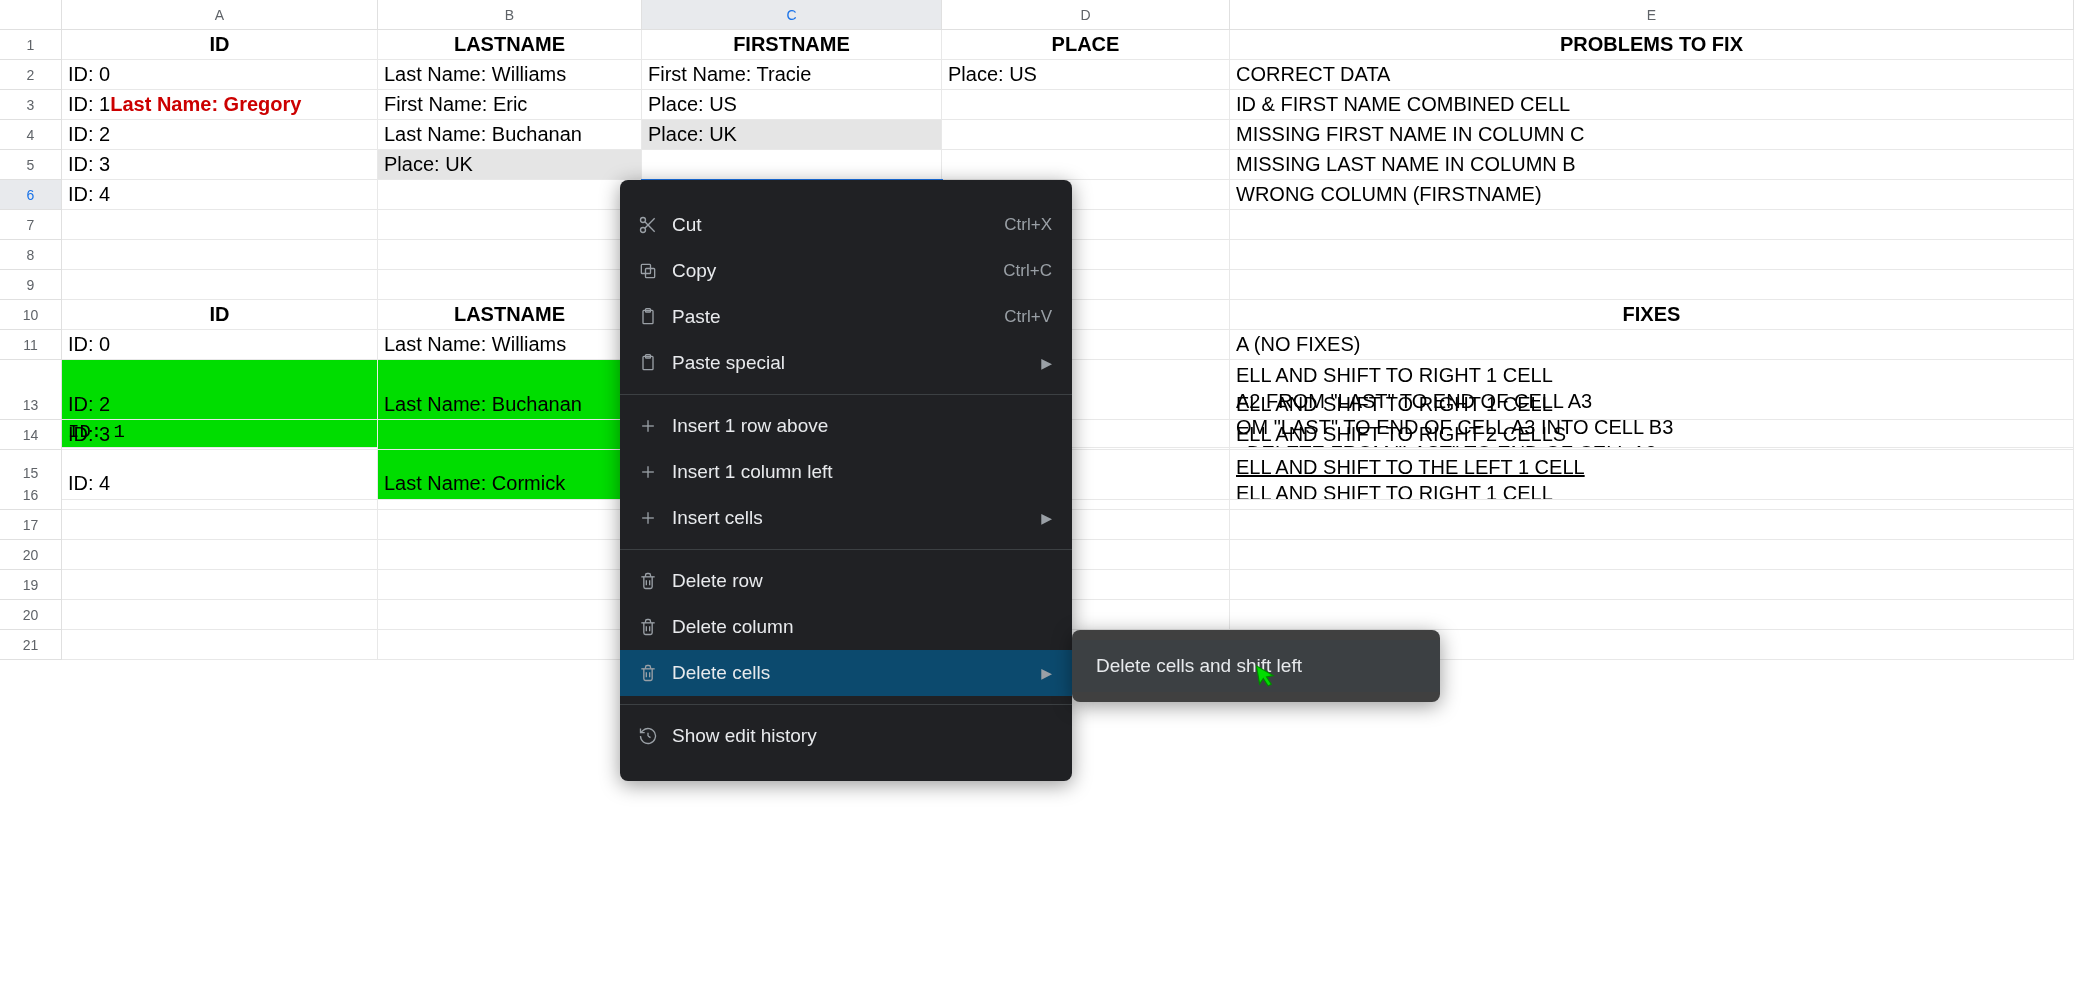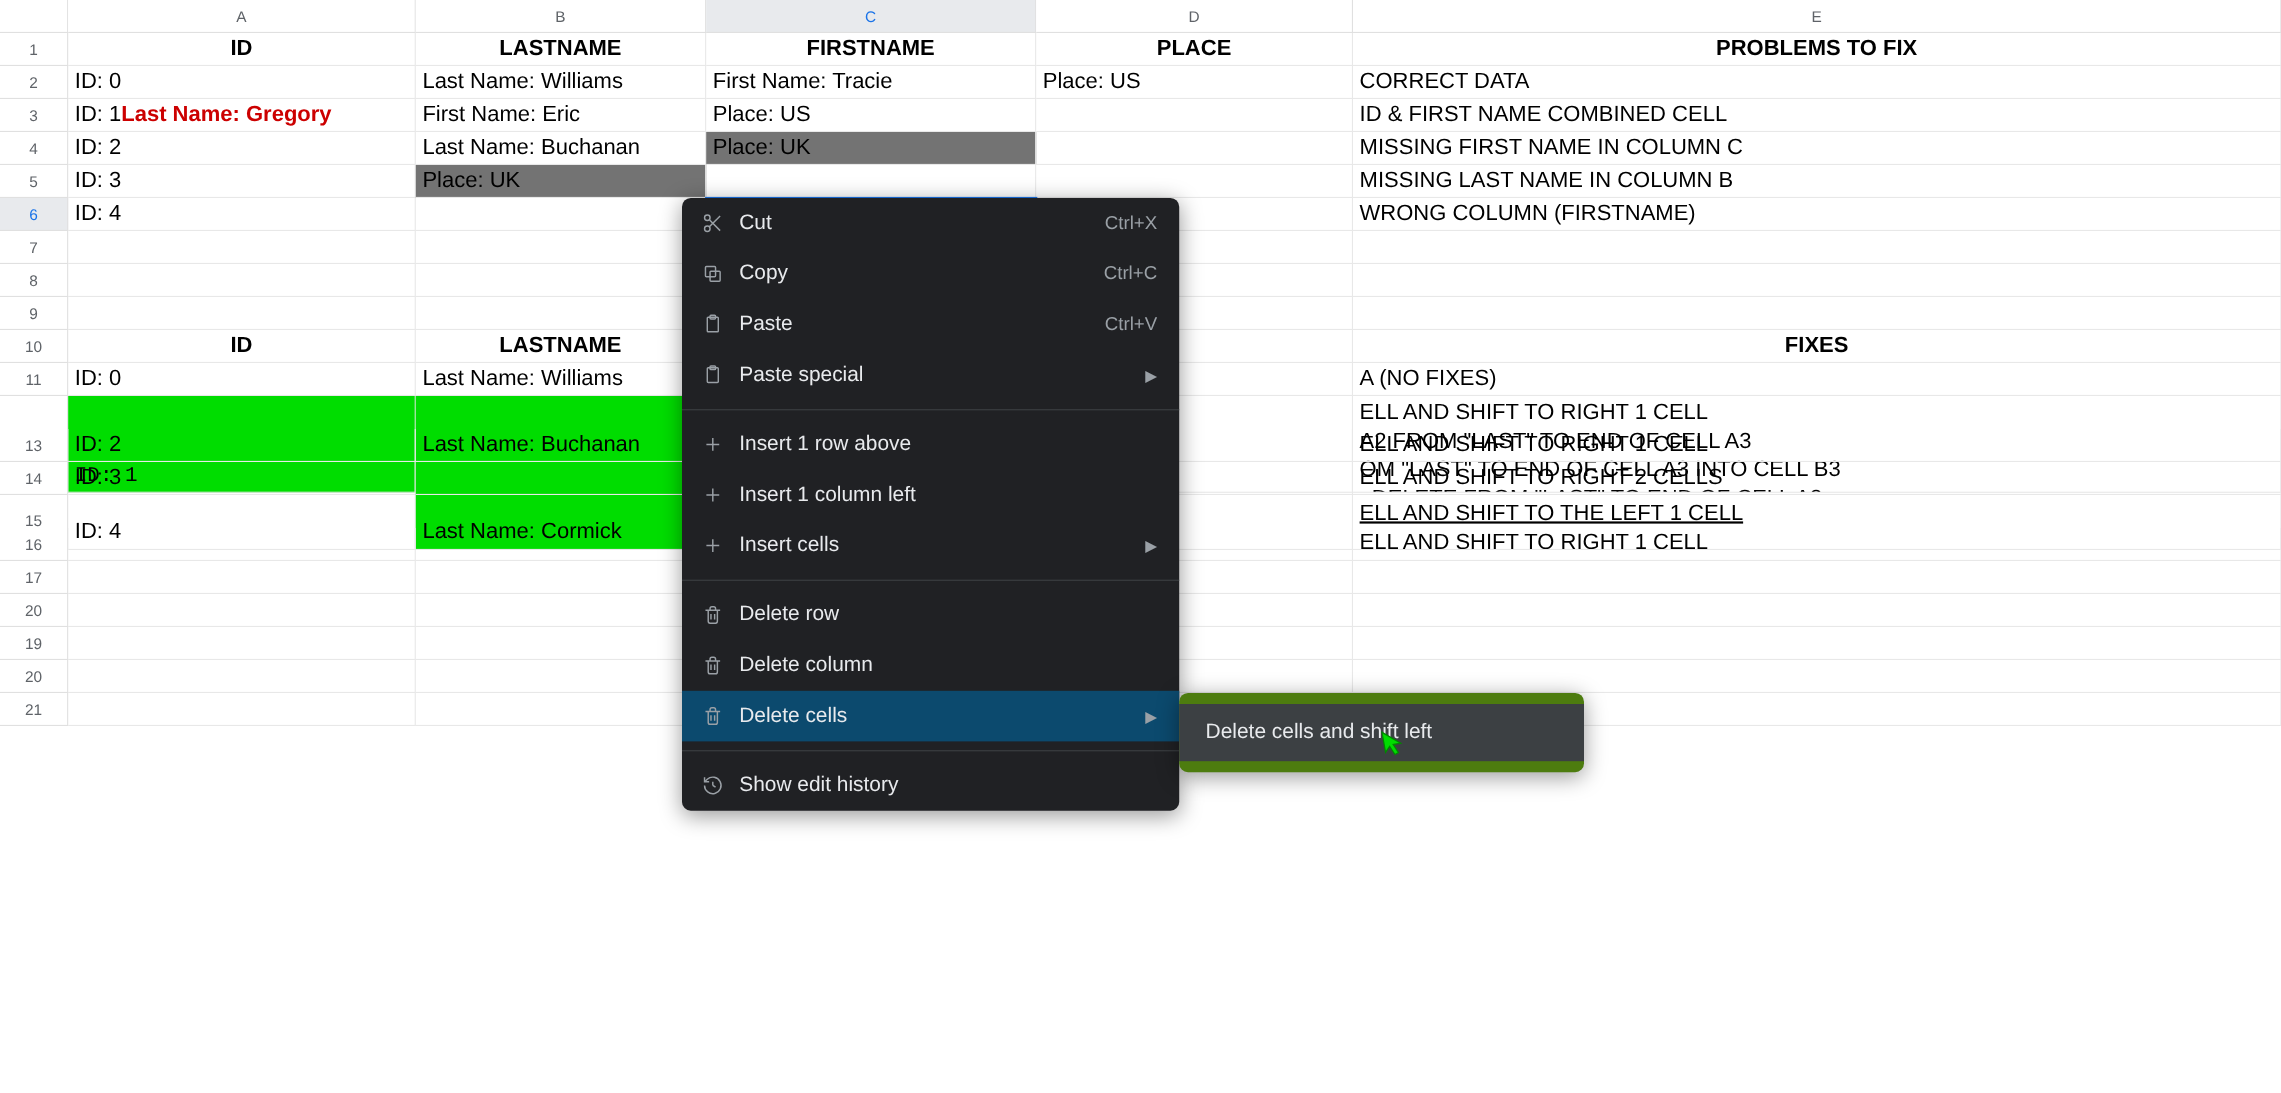--- a/index.html
+++ b/index.html
@@ -41,41 +41,41 @@
     border-left: none;
     padding: 4px 6px;
     display: flex;
     align-items: center;
     font-size: 20px;
     overflow: hidden;
     white-space: nowrap;
   }
   .cell.bold { font-weight: bold; justify-content:center; }
   .cell.redtext .redpart { color: #cc0000; font-weight: bold; }
-  .cell.redbg { background: #737373; color:#000; }
+  .cell.redbg { background: #e5e5e5; color:#000; }
   .cell.greenbg { background: #00dd00; }
   .cell.mono { font-family: "Courier New", monospace; font-size:19px;}
   .hdr.col.sel { background:#e8eaed; color:#1a73e8; font-weight:500;}
   .hdr.row.sel { background:#e8eaed; color:#1a73e8;}
   .cell.activesel {
     outline: 2px solid #1a73e8;
     outline-offset: -1px;
     background: rgba(26,115,232,0.08);
   }
   
   .ctxmenu {
     position: absolute;
     top: 180px;
     left: 620px;
     width: 452px;
     background: #202124;
     color: #e8eaed;
     border-radius: 8px;
     box-shadow: 0 4px 20px rgba(0,0,0,0.4);
-    padding: 0 0;
+    padding: 22px 0;
     font-size: 19px;
   }
   .ctxitem {
     display:flex;
     align-items:center;
     height:46px;
     padding: 0 20px 0 18px;
     cursor:pointer;
   }
   .ctxitem:hover, .ctxitem.hover { background:#0c4a6e; }
@@ -88,21 +88,21 @@
   .ctxlabel { flex:1; color:#e8eaed; }
   .ctxshort { color:#9aa0a6; font-size:17px; }
   .ctxarrow { color:#9aa0a6; font-size:14px; margin-left:8px;}
   .ctxsep { height:1px; background:#3c4043; margin:8px 0; }
   
   .submenu {
     position:absolute;
     top: 630px;
     left: 1072px;
     width: 368px;
-    background:#4d7c0f;
+    background:#404040;
     color:#e8eaed;
     border-radius:8px;
     box-shadow:0 4px 20px rgba(0,0,0,0.4);
     padding:10px 0;
     font-size:19px;
   }
   .subitem {
     height:52px;
     display:flex;
     align-items:center;

